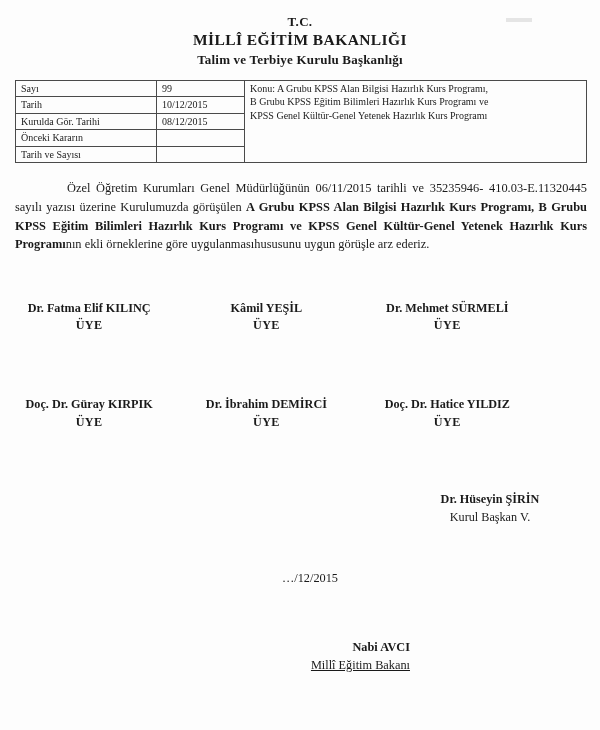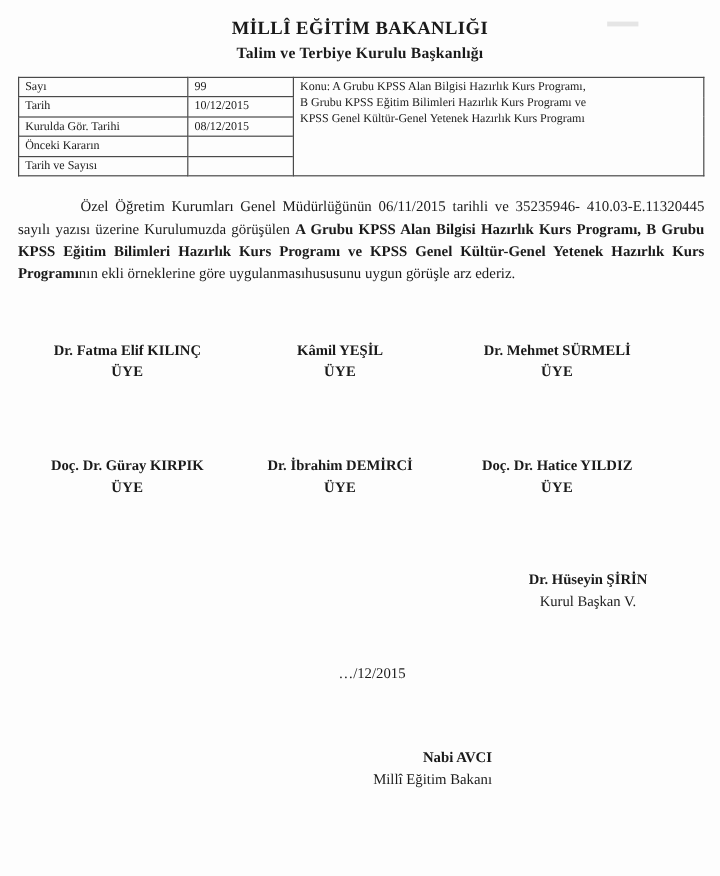--- a/index.html
+++ b/index.html
@@ -90,21 +90,20 @@
     text-align: justify;
     text-indent: 52px;
   }
   .body-text b { font-weight: bold; }
 
   
   .sig-row {
     display: flex;
     width: 540px;
     margin-top: 38px;
-    margin-left: 17px;
   }
   .sig-row.row-1 { margin-top: 46px; }
   .sig-row.row-2 { margin-top: 62px; }
   .sig-cell {
     text-align: center;
     font-size: 12.2px;
     line-height: 1.42;
   }
   .sig-cell.c1 { width: 198px; }
   .sig-cell.c2 { width: 196px; }
@@ -143,41 +142,42 @@
   
   .minister-block {
     margin-top: 52px;
     text-align: right;
     width: 200px;
     margin-left: 210px;
     font-size: 12.3px;
     line-height: 1.45;
   }
   .minister-name { font-weight: bold; display: block; }
-  .minister-title { display: block; font-weight: normal; }
+  .minister-title { display: block; font-weight: normal; text-decoration: underline; }
 
   
   .scan-mark {
     position: absolute;
     top: 18px;
     right: 68px;
     width: 26px;
     height: 4px;
     background: #dcdcdc;
     opacity: 0.75;
   }
 </style>
 </head>
 <body>
 
 <div class="page">
 
   <div class="scan-mark"></div>
 
   <div class="doc-header">
+    <div class="tc">T.C.</div>
     <div class="ministry">MİLLÎ EĞİTİM BAKANLIĞI</div>
     <div class="board">Talim ve Terbiye Kurulu Başkanlığı</div>
   </div>
 
   <div class="info-table-wrap">
     <table class="info-table">
       <tbody>
           <tr>
         <td class="label-cell">Sayı</td>
         <td class="value-cell">99</td>

